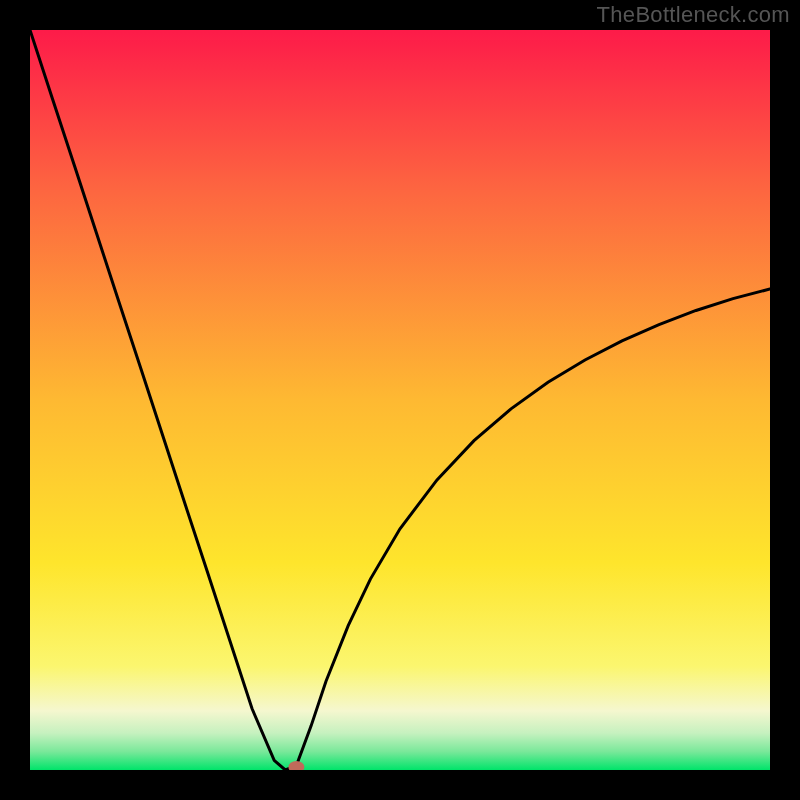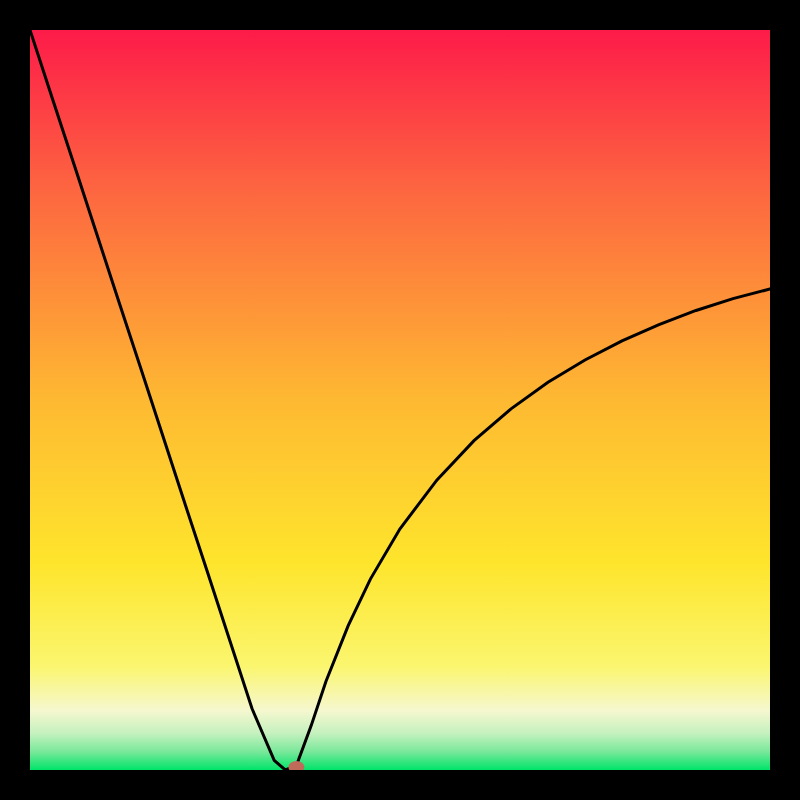--- a/index.html
+++ b/index.html
@@ -49,20 +49,21 @@
   }
   .marker {
     fill: #c06a5a;
     stroke: none;
   }
 </style>
 </head>
 <body>
 
 <div class="frame">
+  <div class="watermark">TheBottleneck.com</div>
 
   <div class="plot-area">
     <svg viewBox="0 0 740 740">
       <defs>
         <linearGradient id="bg-grad" x1="0" y1="0" x2="0" y2="1">
           <stop offset="0%" stop-color="#fd1b49"></stop>
           <stop offset="22%" stop-color="#fd6740"></stop>
           <stop offset="50%" stop-color="#feb932"></stop>
           <stop offset="72%" stop-color="#fee52c"></stop>
           <stop offset="86%" stop-color="#fbf66f"></stop>

